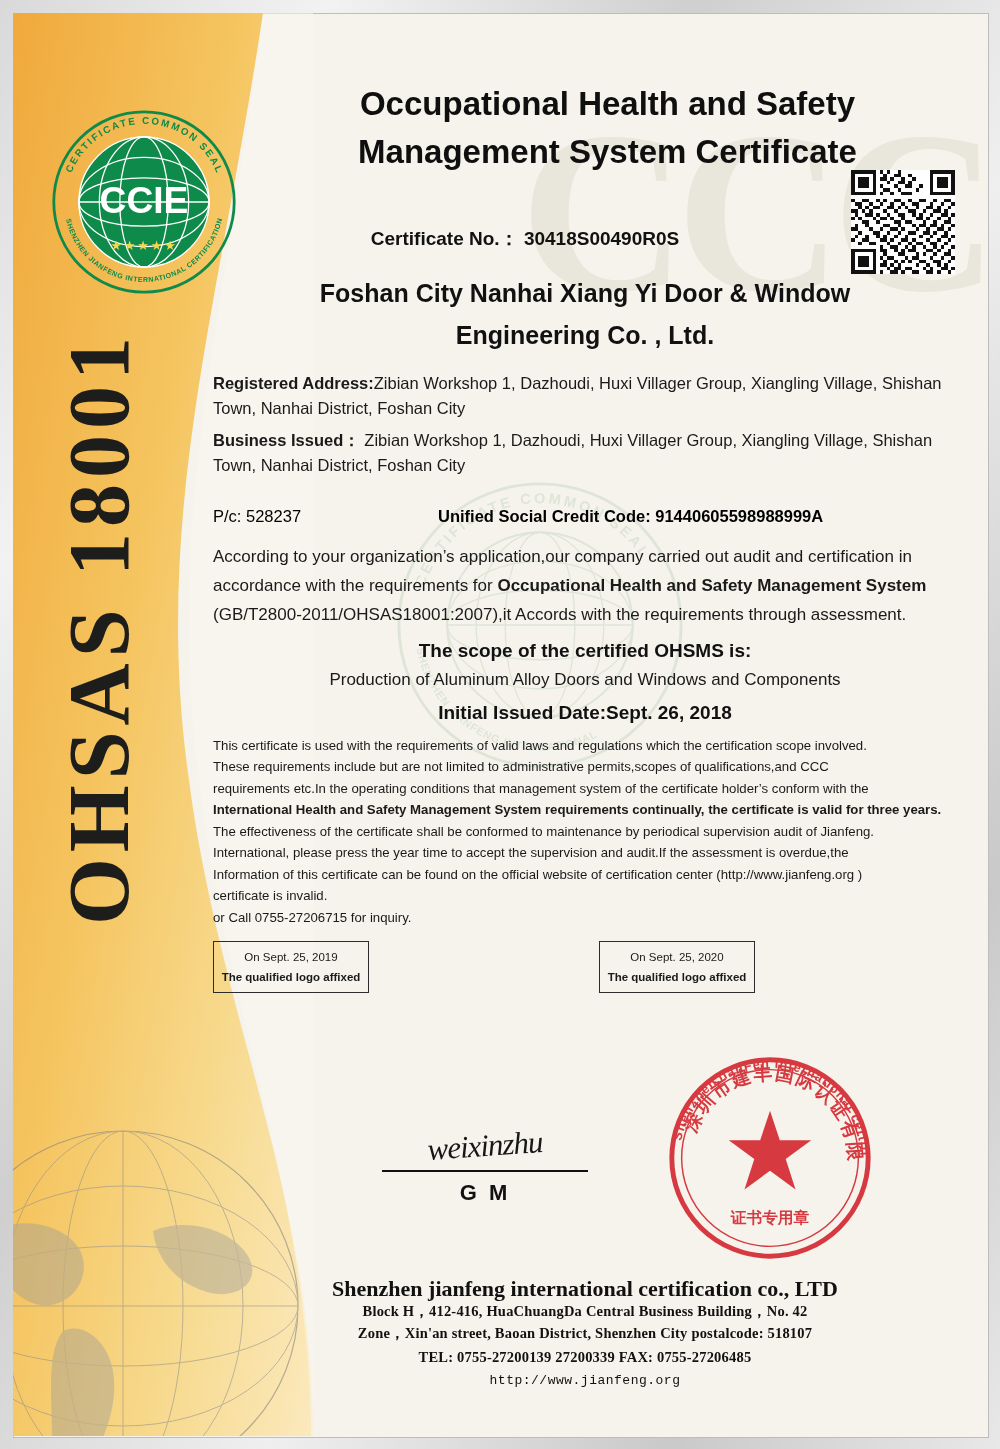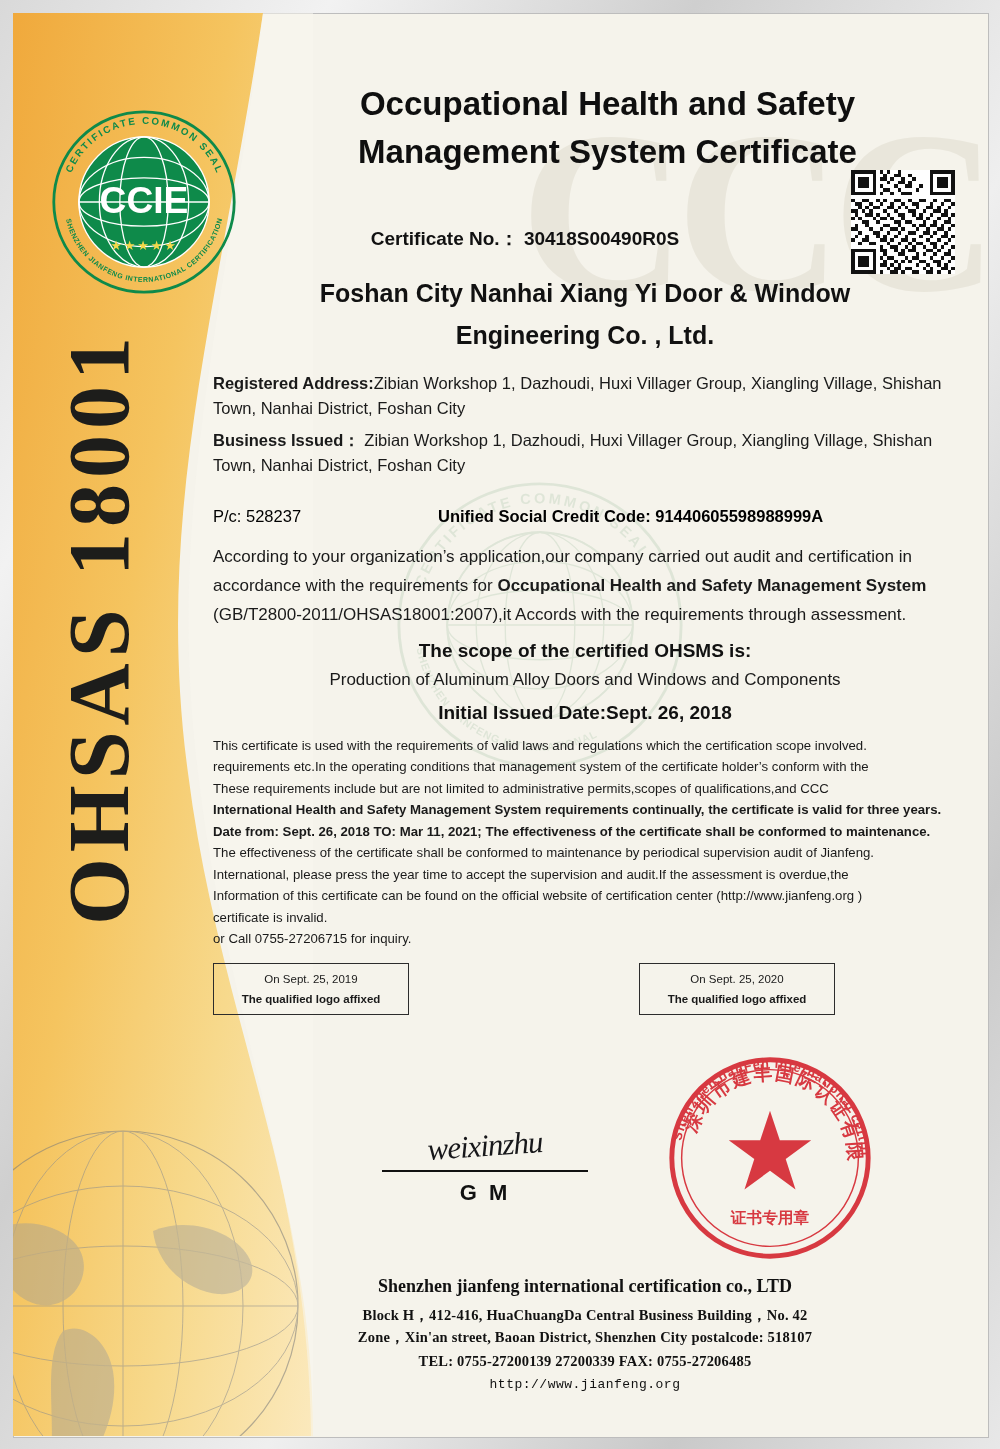--- a/index.html
+++ b/index.html
@@ -195,21 +195,21 @@
     padding-right: 6px;
   }
   .fineprint p { margin: 0 0 2px 0; }
   .stamp-row {
     margin-top: 14px;
     display: flex;
     gap: 230px;
     padding-left: 8px;
   }
   .stamp-box {
-    width: 196px;
+    width: 156px;
     height: 52px;
     border: 1px solid #2c2c2c;
     text-align: center;
     font-size: 11.5px;
     color: #1a1a1a;
     padding-top: 6px;
     box-sizing: border-box;
     line-height: 1.7;
   }
   .stamp-box .b2 { font-weight: 600; }
@@ -253,30 +253,29 @@
   .footer {
     position: absolute;
     left: 205px;
     top: 1276px;
     width: 760px;
     text-align: center;
     z-index: 4;
   }
   .footer-org {
     font-family: "Liberation Serif", serif;
-    font-size: 18px;
+    font-size: 22px;
     font-weight: 700;
     color: #111;
   }
   .footer-line {
     font-family: "Liberation Serif", serif;
     font-size: 14.5px;
     font-weight: 700;
     color: #111;
-    margin-top: 9px;
     letter-spacing: .2px;
   }
   .footer-url {
     font-family: "Liberation Mono", monospace;
     font-size: 13px;
     color: #111;
     margin-top: 7px;
     letter-spacing: .5px;
   }
 </style>
@@ -618,24 +617,23 @@
     <div class="para">
       <span>According to your organization’s application,our company carried out audit and certification in accordance with the requirements for </span><span class="ohs">Occupational Health and Safety Management System</span><span> (GB/T2800-2011/OHSAS18001:2007),it Accords with the requirements through assessment.</span>
     </div>
 
     <div class="scope-head">The scope of the certified OHSMS is:</div>
     <div class="scope-text">Production of Aluminum Alloy Doors and Windows and Components</div>
     <div class="issued">Initial Issued Date:Sept. 26, 2018</div>
 
     <div class="fineprint">
       <p>This certificate is used with the requirements of valid laws and regulations which the certification scope involved.</p>
+      <p>These requirements include but are not limited to administrative permits,scopes of qualifications,and CCC</p>
       <p>requirements etc.In the operating conditions that management system of the certificate holder’s conform with the</p>
-      <p>These requirements include but are not limited to administrative permits,scopes of qualifications,and CCC</p>
       <p style="font-weight:700;">International Health and Safety Management System requirements continually, the certificate is valid for three years.</p>
-      <p style="font-weight:700;">Date from: Sept. 26, 2018 TO: Mar 11, 2021; The effectiveness of the certificate shall be conformed to maintenance.</p>
       <p>The effectiveness of the certificate shall be conformed to maintenance by periodical supervision audit of Jianfeng.</p>
       <p>International, please press the year time to accept the supervision and audit.If the assessment is overdue,the</p>
       <p>Information of this certificate can be found on the official website of certification center (http://www.jianfeng.org )</p>
       <p>certificate is invalid.</p>
       <p>or Call 0755-27206715 for inquiry.</p>
     </div>
 
     <div class="stamp-row">
       <div class="stamp-box">
         <div>On Sept. 25, 2019</div>

